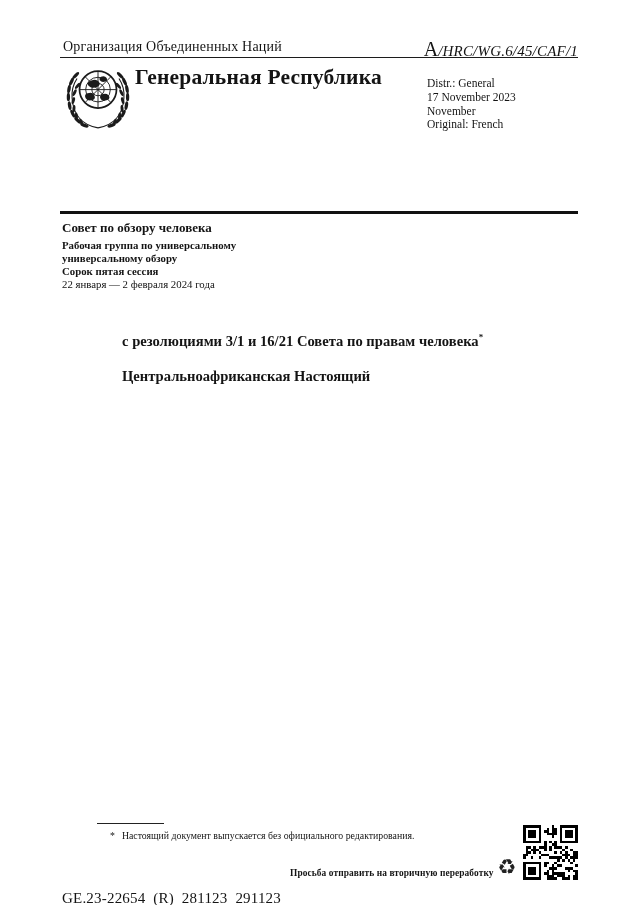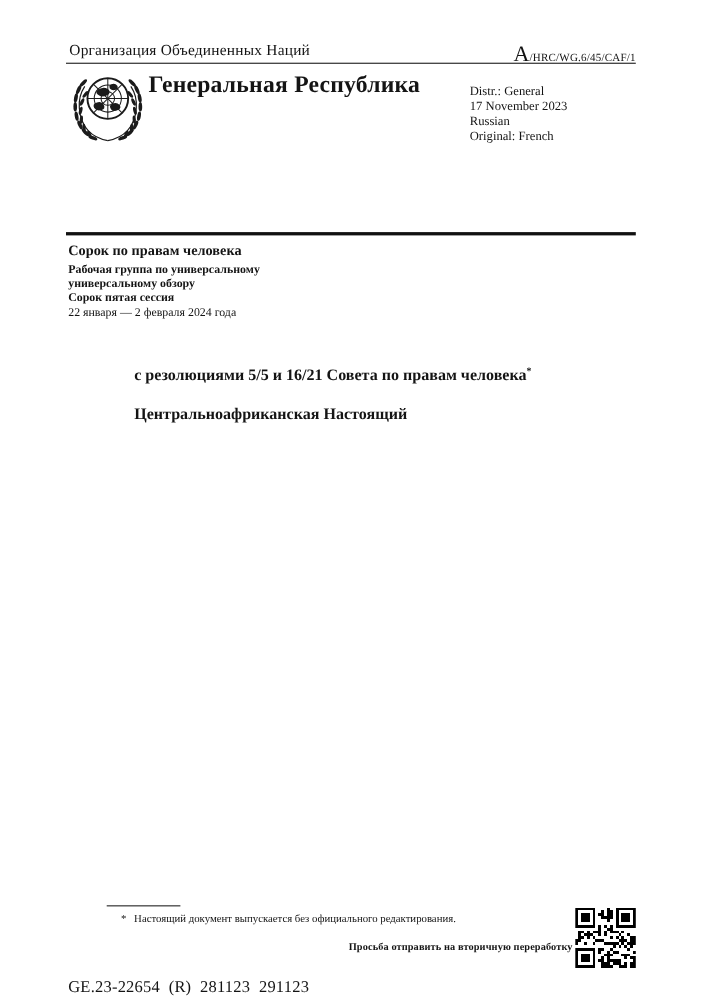--- a/index.html
+++ b/index.html
@@ -8,21 +8,21 @@
     width:640px; height:905px; position:relative; overflow:hidden;
     font-family:"Liberation Serif", serif; color:#141414;
     -webkit-font-smoothing:antialiased;
   }
   .abs { position:absolute; }
 
   
   .org-name { left:63px; top:39px; font-size:14px; letter-spacing:.2px; }
   .doc-symbol { right:62px; top:38px; white-space:nowrap; }
   .sym-a { font-size:20px; }
-  .sym-rest { font-size:10px; letter-spacing:.2px; }
+  .sym-rest { font-size:15px; letter-spacing:.2px;font-style:italic; }
   .rule-thin { left:60px; top:57px; width:518px; height:1px; background:#1c1c1c; }
 
   .emblem { left:61px; top:62px; width:74px; height:70px; }
   .assembly { left:135px; top:65px; font-size:21.5px; font-weight:bold; letter-spacing:.2px; }
   .distr { left:427px; top:77px; font-size:11.5px; line-height:13.8px; }
 
   
   .rule-thick { left:60px; top:211px; width:518px; height:3px; background:#111; }
 
   
@@ -38,21 +38,21 @@
   .title-main sup { font-size:9px; font-weight:bold; }
   .title-country { font-size:14.6px; font-weight:bold; margin-top:17px; }
 
   
   .footnote-rule { left:97px; top:823px; width:67px; height:1px; background:#222; }
   .footnote { left:110px; top:830px; font-size:9.8px; }
   .footnote .fn-marker { margin-right:7px; }
 
   
   .ge { left:62px; top:860px; font-size:15px; white-space:pre; letter-spacing:.2px;margin-top:30px; }
-  .recycle-line { left:290px; top:857px; display:flex; align-items:flex-start;margin-left:27px; }
+  .recycle-line { left:290px; top:857px; display:flex; align-items:flex-end; }
   .recycle-text { font-size:9.4px; font-weight:bold; letter-spacing:.1px; }
   .recycle-icon { font-size:21px; line-height:21px; margin-left:4px; color:#222;
                   font-family:"DejaVu Sans", sans-serif; }
   .qr { left:523px; top:825px; width:55px; height:55px; }
   .qr svg { display:block; width:55px; height:55px; }
 </style>
 </head>
 <body>
 
 <div class="page">
@@ -101,36 +101,36 @@
       </g>
       <use href="#branchL" transform="translate(120,0) scale(-1,1)"></use>
     </svg>
   </div>
 
   <div class="abs assembly">Генеральная Республика</div>
 
   <div class="abs distr">
     <div>Distr.: General</div>
     <div>17 November 2023</div>
-    <div>Russian</div>
+    <div>November</div>
     <div>Original: French</div>
   </div>
 
   <div class="abs rule-thick"></div>
 
   <div class="abs session">
-    <div class="council">Сорок по правам человека</div>
+    <div class="council">Совет по обзору человека</div>
     <div class="wg">Рабочая группа по универсальному</div>
     <div class="wg">универсальному обзору</div>
     <div class="name">Сорок пятая сессия</div>
     <div class="dates">22 января — 2 февраля 2024 года</div>
   </div>
 
   <div class="abs title-block">
-    <div class="title-main"><br><span>с резолюциями 5/5 и 16/21 Совета по правам человека</span><sup>*</sup></div>
+    <div class="title-main"><br><span>с резолюциями 3/1 и 16/21 Совета по правам человека</span><sup>*</sup></div>
     <div class="title-country">Центральноафриканская Настоящий</div>
   </div>
 
   <div class="abs footnote-rule"></div>
   <div class="abs footnote"><span class="fn-marker">*</span><span>Настоящий документ выпускается без официального редактирования.</span></div>
 
   <div class="abs ge">GE.23-22654  (R)  281123  291123</div>
   <div class="abs recycle-line">
     <span class="recycle-text">Просьба отправить на вторичную переработку</span>
     <span class="recycle-icon">♻</span>

